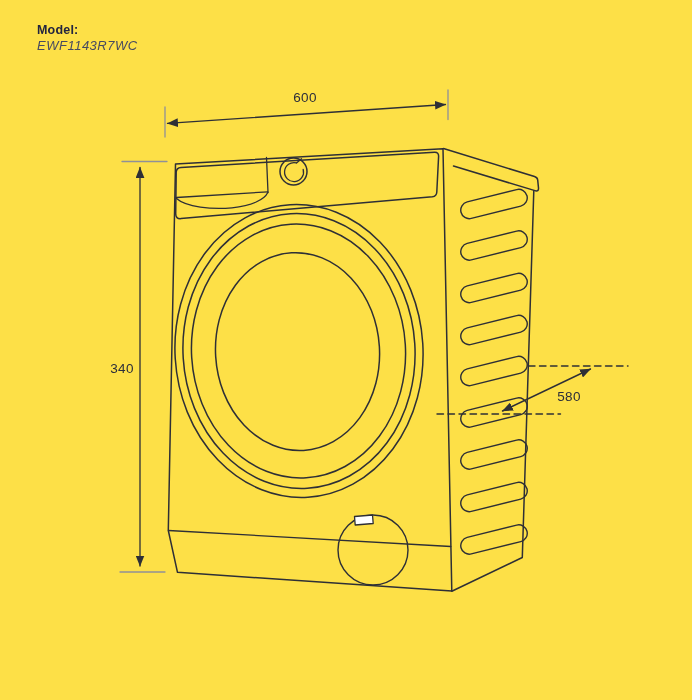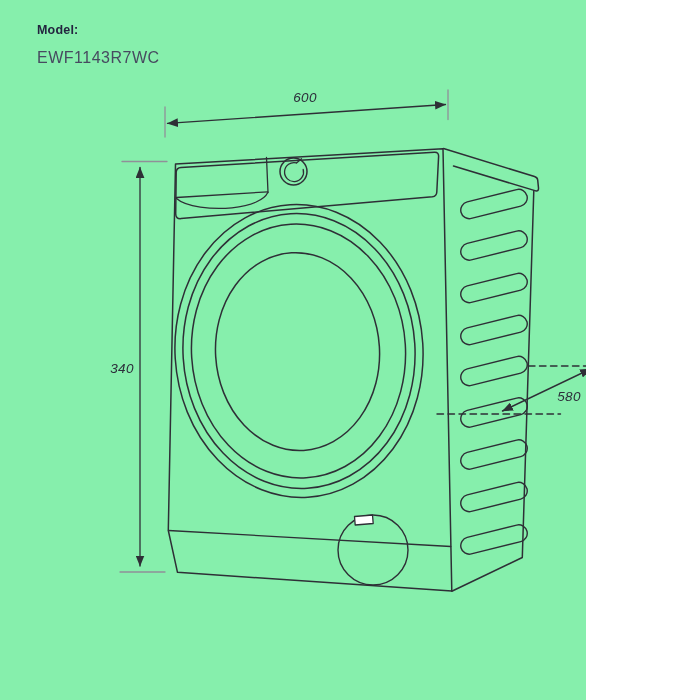--- a/index.html
+++ b/index.html
@@ -1,21 +1,21 @@
 <!DOCTYPE html>
 <html><head>
 <meta charset="utf-8">
 <style>
   html,body{margin:0;padding:0;background:#ffffff;}
   body{width:700px;height:700px;font-family:"Liberation Sans",sans-serif;}
-  .canvas{position:relative;width:586px;height:700px;background:#86efac;overflow:hidden;}
+  .canvas{position:relative;width:692px;height:700px;background:#fde047;overflow:hidden;}
   .model-block{position:absolute;left:37px;top:22px;line-height:1.3;}
   .model-label{font-weight:700;font-size:12.5px;letter-spacing:.2px;color:#23253f;}
-  .model-number{font-size:16px;letter-spacing:.5px;color:#474a60;margin-top:10px;}
-  .dim-label{position:absolute;width:46px;text-align:center;font-size:13.5px;letter-spacing:.4px;color:#2c2e3a;font-style:italic;}
+  .model-number{font-size:13px;letter-spacing:.5px;color:#474a60;margin-top:0;font-style:italic;}
+  .dim-label{position:absolute;width:46px;text-align:center;font-size:13.5px;letter-spacing:.4px;color:#2c2e3a;}
   .dim-600{left:282px;top:90px;}
   .dim-850{left:99px;top:361px;}
   .dim-659{left:546px;top:389px;}
   .footer{position:absolute;left:37px;top:650px;font-size:7.5px;letter-spacing:.1px;color:#77777f;white-space:nowrap;}
   svg.diagram{position:absolute;left:0;top:0;}
 </style>
 </head>
 <body>
 
 <div class="canvas">

